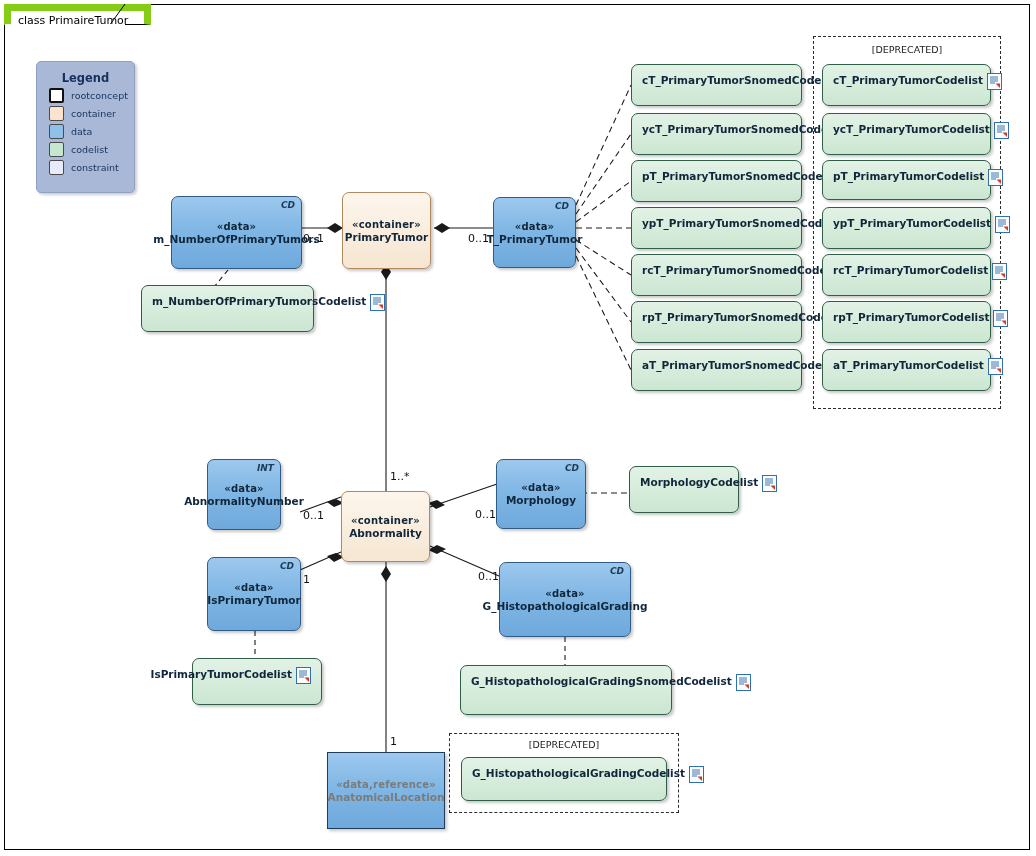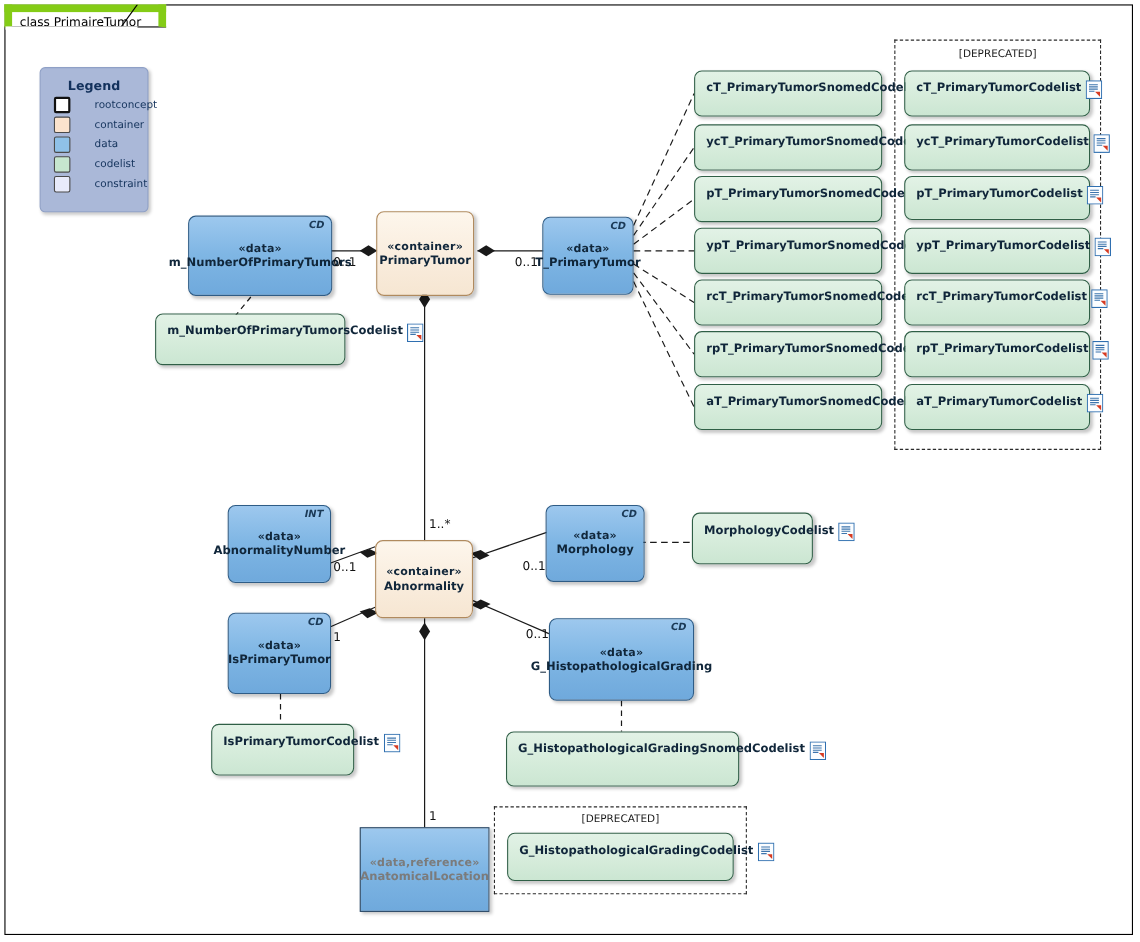--- a/index.html
+++ b/index.html
@@ -94,21 +94,21 @@
   .legend-row{display:flex;align-items:center;margin:3px 0 0 12px;}
   .legend-sw{
     width:15px;height:15px;box-sizing:border-box;border-radius:2px;
     border:1px solid #4a4a4a;margin-right:7px;flex:none;
   }
   .legend-sw.root{background:#ffffff;border:2px solid #111;}
   .legend-sw.container{background:#fbe3cd;}
   .legend-sw.data{background:#8fc1e8;}
   .legend-sw.codelist{background:#c6e6cf;}
   .legend-sw.constraint{background:#e8ebfb;}
-  .legend-lbl{font-size:9.5px;color:#14335c;margin-left:15px;}
+  .legend-lbl{font-size:9.5px;color:#14335c;}
 
   
   .dep-frame{
     position:absolute;box-sizing:border-box;
     border:1.6px dashed #2b2b2b;background:transparent;
   }
   .dep-label{
     position:absolute;font-size:9.5px;color:#1a1a1a;
     white-space:nowrap;text-align:center;
   }
@@ -424,21 +424,21 @@
         <g stroke="#3d74ad" stroke-width="1">
           <line x1="3" y1="4" x2="11" y2="4"></line>
           <line x1="3" y1="6" x2="11" y2="6"></line>
           <line x1="3" y1="8" x2="11" y2="8"></line>
           <line x1="3" y1="10" x2="8" y2="10"></line>
         </g>
         <path d="M8.5,10.5 L13,10.5 L13,15 Z" fill="#d63b22"></path>
       </svg>
   </div>
 
-  <div class="node n-data" style="left:207px;top:459px;width:94px;height:71px;">
+  <div class="node n-data" style="left:207px;top:459px;width:74px;height:71px;">
     <span class="corner">INT</span>
     <span class="stereo">«data»</span>
     <span class="nm">AbnormalityNumber</span>
   </div>
 
   <div class="node n-container" style="left:341px;top:491px;width:89px;height:71px;">
     <span class="stereo">«container»</span>
     <span class="nm">Abnormality</span>
   </div>
 
@@ -467,21 +467,21 @@
         <path d="M8.5,10.5 L13,10.5 L13,15 Z" fill="#d63b22"></path>
       </svg>
   </div>
 
   <div class="node n-data" style="left:499px;top:562px;width:132px;height:75px;">
     <span class="corner">CD</span>
     <span class="stereo">«data»</span>
     <span class="nm">G_HistopathologicalGrading</span>
   </div>
 
-  <div class="node n-codelist" style="left:192px;top:658px;width:130px;height:47px;">
+  <div class="node n-codelist" style="left:192px;top:658px;width:130px;height:47px;justify-content:flex-end;">
     <span class="cl-label">IsPrimaryTumorCodelist</span>
     <svg class="doc-icon" viewBox="0 0 15 17">
         <rect x="0.5" y="0.5" width="14" height="16" fill="#fbfdff" stroke="#2f6fb0"></rect>
         <g stroke="#3d74ad" stroke-width="1">
           <line x1="3" y1="4" x2="11" y2="4"></line>
           <line x1="3" y1="6" x2="11" y2="6"></line>
           <line x1="3" y1="8" x2="11" y2="8"></line>
           <line x1="3" y1="10" x2="8" y2="10"></line>
         </g>
         <path d="M8.5,10.5 L13,10.5 L13,15 Z" fill="#d63b22"></path>

